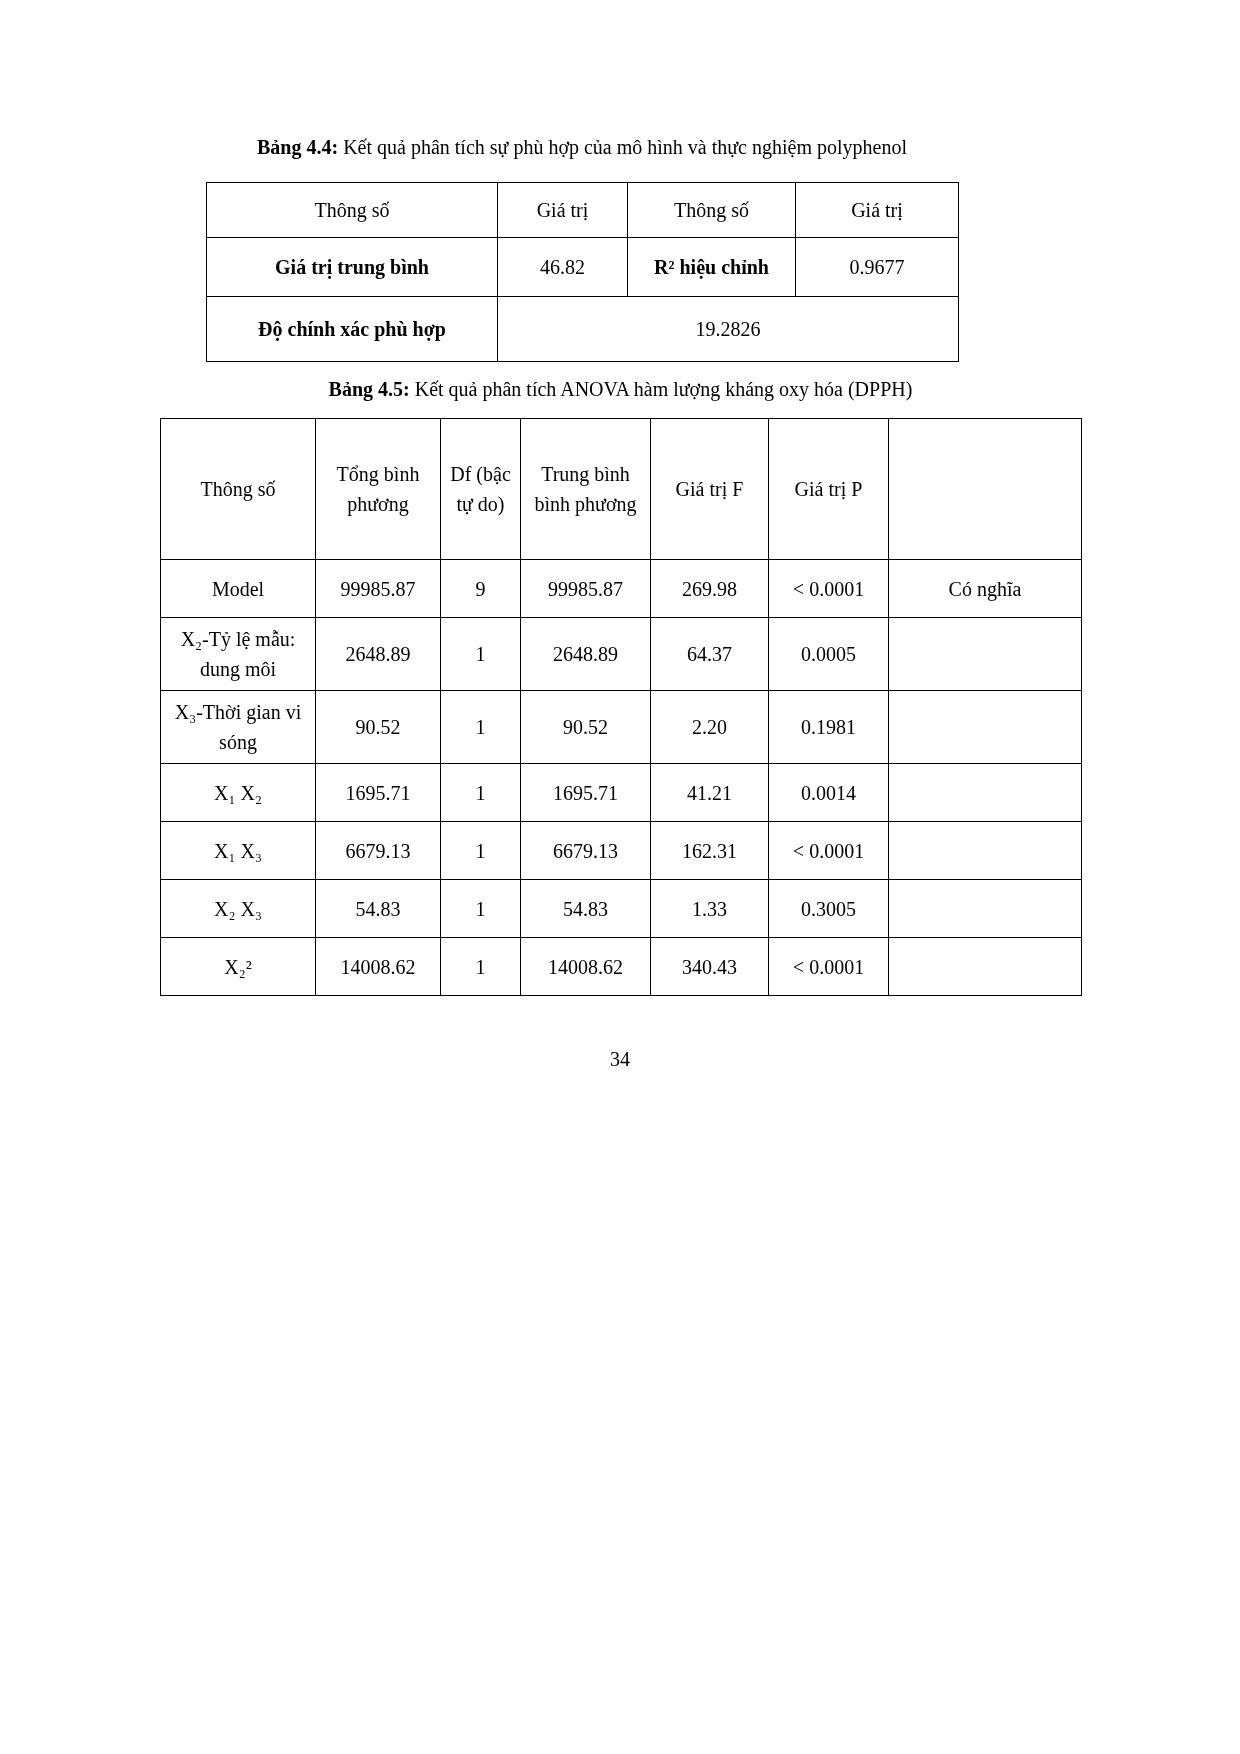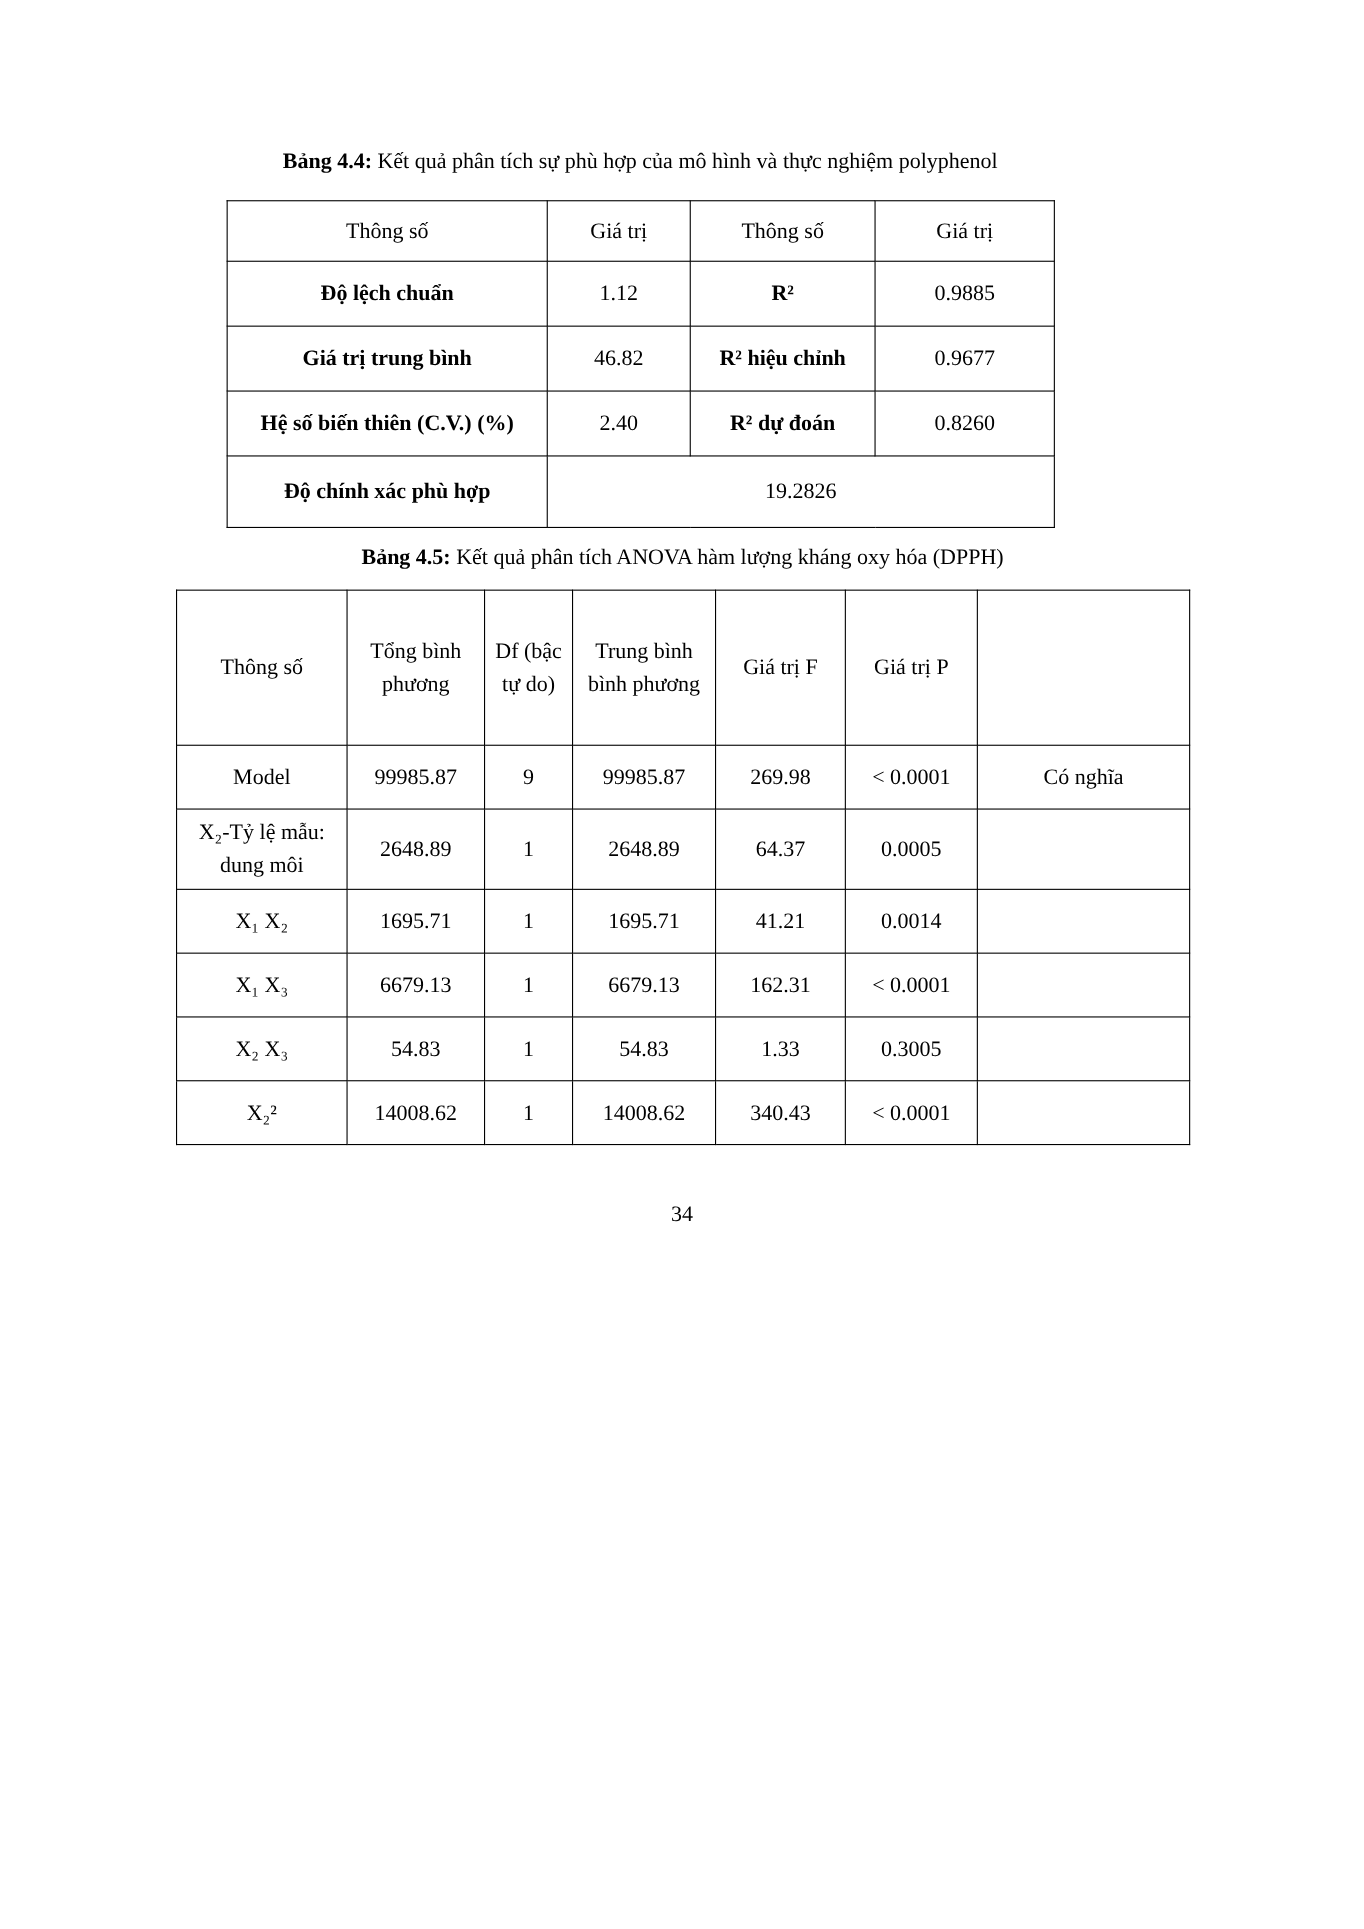--- a/index.html
+++ b/index.html
@@ -80,36 +80,24 @@
       <thead>
         <tr>
           <th>Thông số</th>
           <th>Giá trị</th>
           <th>Thông số</th>
           <th>Giá trị</th>
         </tr>
       </thead>
       <tbody id="t44-body">
           <tr>
-            <td class="b">Độ lệch chuẩn</td>
-            <td>1.12</td>
-            <td class="b">R²</td>
-            <td>0.9885</td>
-          </tr>
-          <tr>
             <td class="b">Giá trị trung bình</td>
             <td>46.82</td>
             <td class="b">R²  hiệu chỉnh</td>
             <td>0.9677</td>
-          </tr>
-          <tr>
-            <td class="b">Hệ số biến thiên (C.V.) (%)</td>
-            <td>2.40</td>
-            <td class="b">R² dự đoán</td>
-            <td>0.8260</td>
           </tr>
         </tbody>
       <tbody>
         <tr class="t44-footer">
           <td class="b">Độ chính xác phù hợp</td>
           <td colspan="3">19.2826</td>
         </tr>
       </tbody>
     </table>
   </div>
@@ -152,20 +140,29 @@
           <tr>
             <td>X₂-Tỷ lệ mẫu: dung môi</td>
             <td>2648.89</td>
             <td>1</td>
             <td>2648.89</td>
             <td>64.37</td>
             <td>0.0005</td>
             <td></td>
           </tr>
           <tr>
+            <td>X₃-Thời gian vi sóng</td>
+            <td>90.52</td>
+            <td>1</td>
+            <td>90.52</td>
+            <td>2.20</td>
+            <td>0.1981</td>
+            <td></td>
+          </tr>
+          <tr>
             <td>X₁ X₂</td>
             <td>1695.71</td>
             <td>1</td>
             <td>1695.71</td>
             <td>41.21</td>
             <td>0.0014</td>
             <td></td>
           </tr>
           <tr>
             <td>X₁ X₃</td>

